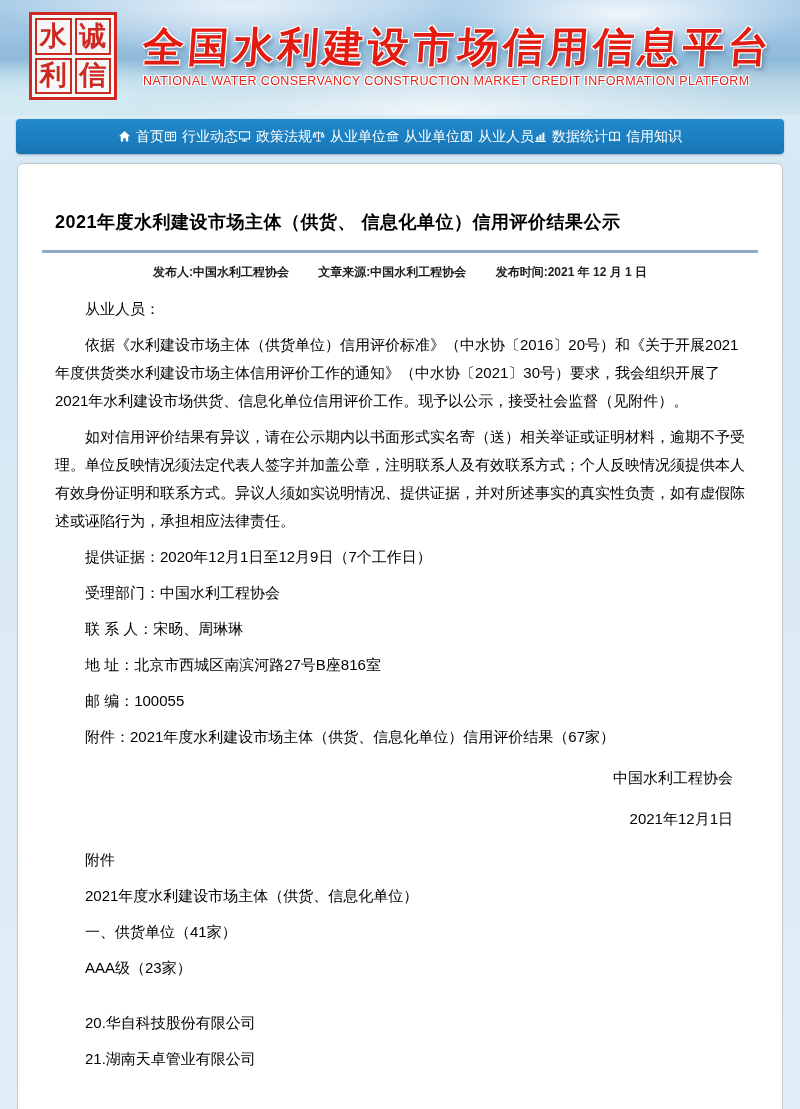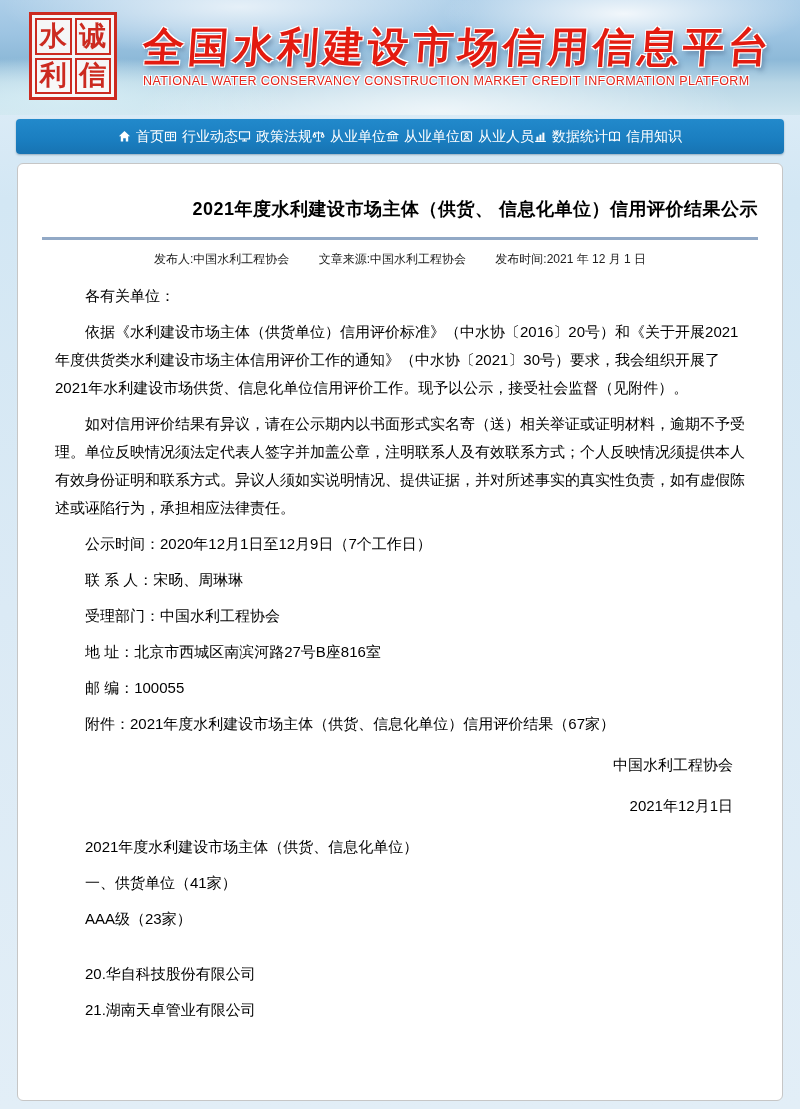--- a/index.html
+++ b/index.html
@@ -99,39 +99,39 @@
   .content-panel {
     width: 766px;
     margin: 9px auto 0;
     min-height: 938px;
     background: #fff;
     border: 1px solid #c6c6c6;
     border-radius: 6px;
     padding: 33px 24px 40px;
   }
   .article-title {
-    margin: 0;
-    text-align: right;
+    margin: 13px;
+    text-align: left;
     font-size: 18px;
     font-weight: bold;
     color: #000;
     letter-spacing: .5px;
   }
   .title-divider {
     border: none;
     border-top: 3px solid #92a9c6;
     margin: 16px 0 0;
   }
   .article-meta {
     margin-top: 11px;
     text-align: center;
     font-size: 12px;
     color: #1c1c1c;
   }
-  .article-meta .seg { margin: 0 13px; white-space: nowrap; }
+  .article-meta .seg { margin: 0 13px; white-space: nowrap; font-weight: bold; }
 
   .article-body {
     margin-top: 14px;
     padding: 0 13px;
     font-size: 15px;
     line-height: 28px;
     color: #000;
   }
   .article-body p { margin: 8px 0; text-indent: 2em; }
   .article-body p.right {
@@ -249,33 +249,34 @@
   <h1 class="article-title">2021年度水利建设市场主体（供货、 信息化单位）信用评价结果公示</h1>
   <hr class="title-divider">
 
   <div class="article-meta">
     <span class="seg"><span>发布人:</span><span>中国水利工程协会</span></span>
     <span class="seg"><span>文章来源:</span><span>中国水利工程协会</span></span>
     <span class="seg"><span>发布时间:</span><span>2021 年 12 月 1 日</span></span>
   </div>
 
   <div class="article-body">
-    <p>各有关单位：</p>
+    <p>从业人员：</p>
     <p>依据《水利建设市场主体（供货单位）信用评价标准》（中水协〔2016〕20号）和《关于开展2021年度供货类水利建设市场主体信用评价工作的通知》（中水协〔2021〕30号）要求，我会组织开展了2021年水利建设市场供货、信息化单位信用评价工作。现予以公示，接受社会监督（见附件）。</p>
     <p>如对信用评价结果有异议，请在公示期内以书面形式实名寄（送）相关举证或证明材料，逾期不予受理。单位反映情况须法定代表人签字并加盖公章，注明联系人及有效联系方式；个人反映情况须提供本人有效身份证明和联系方式。异议人须如实说明情况、提供证据，并对所述事实的真实性负责，如有虚假陈述或诬陷行为，承担相应法律责任。</p>
-    <p>公示时间：2020年12月1日至12月9日（7个工作日）</p>
+    <p>提供证据：2020年12月1日至12月9日（7个工作日）</p>
+    <p>受理部门：中国水利工程协会</p>
     <p>联 系 人：宋旸、周琳琳</p>
-    <p>受理部门：中国水利工程协会</p>
     <p>地 址：北京市西城区南滨河路27号B座816室</p>
     <p>邮 编：100055</p>
     <p>附件：2021年度水利建设市场主体（供货、信息化单位）信用评价结果（67家）</p>
 
     <p class="right">中国水利工程协会</p>
     <p class="right">2021年12月1日</p>
 
+    <p>附件</p>
     <p>2021年度水利建设市场主体（供货、信息化单位）</p>
     <p>一、供货单位（41家）</p>
     <p>AAA级（23家）</p>
 
     <p class="mt">20.华自科技股份有限公司</p>
     <p>21.湖南天卓管业有限公司</p>
 
   </div>
 </div>
 

